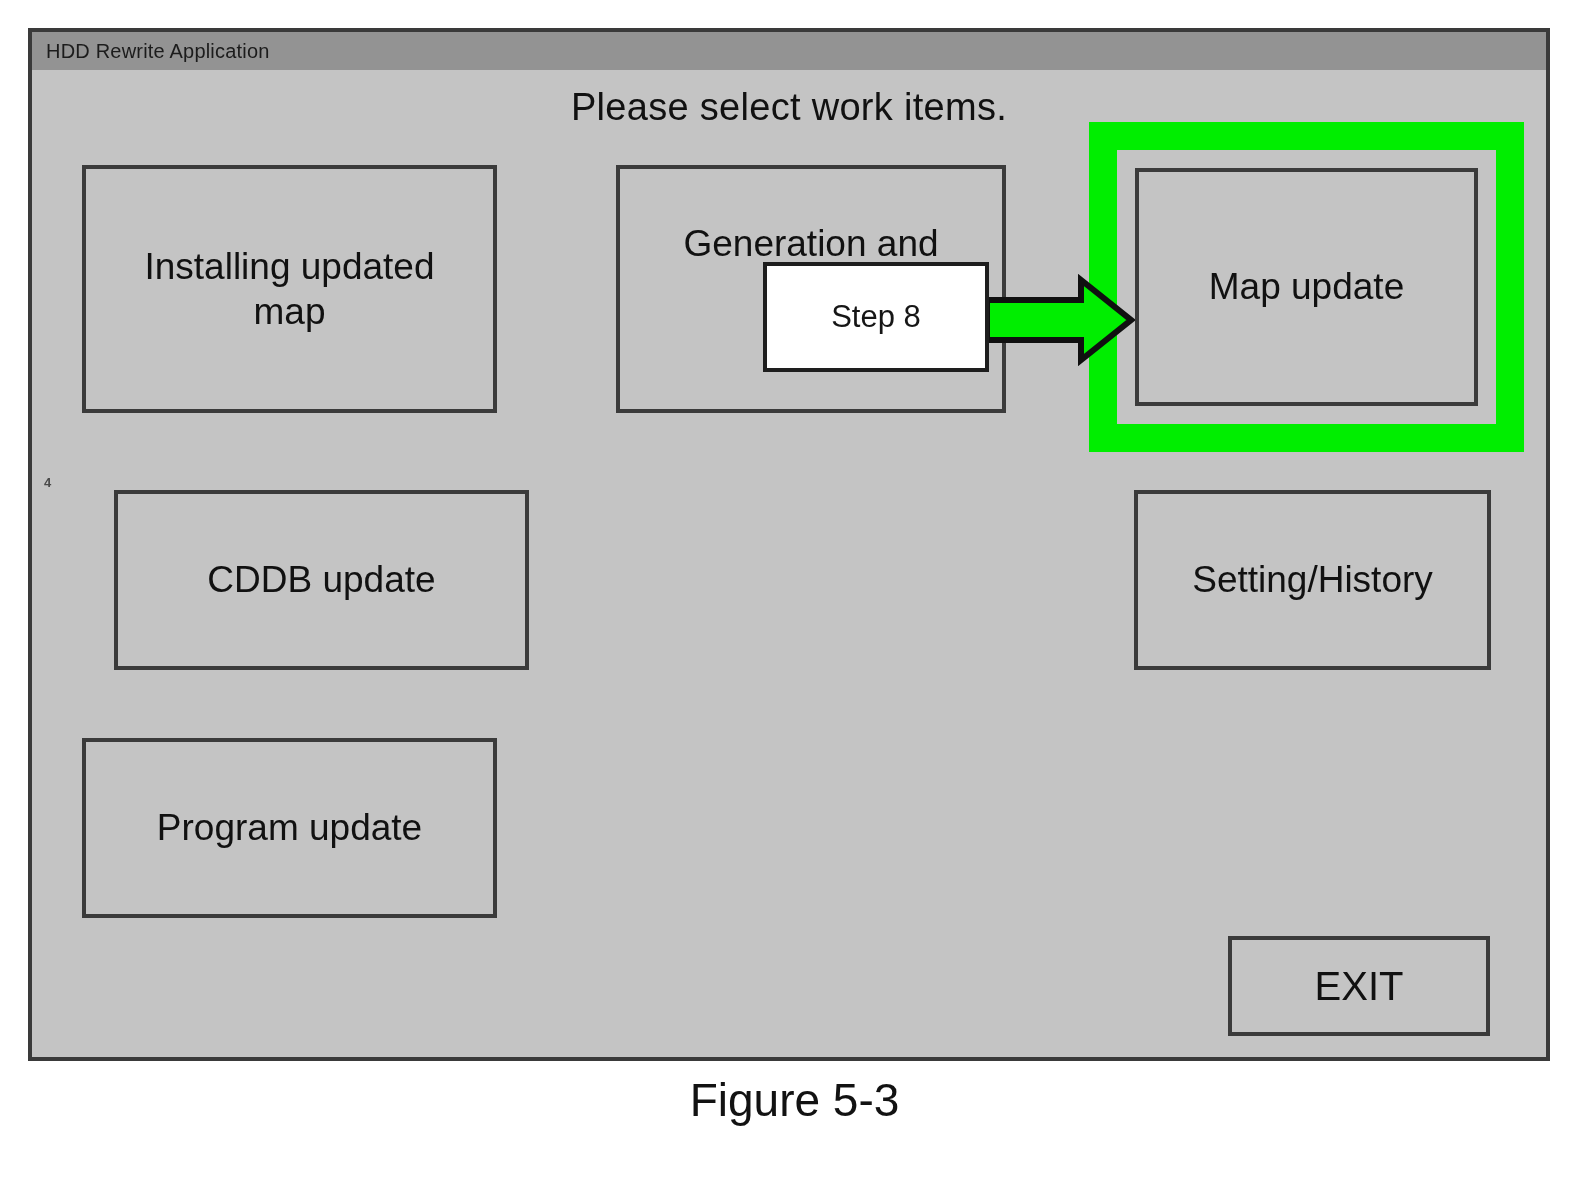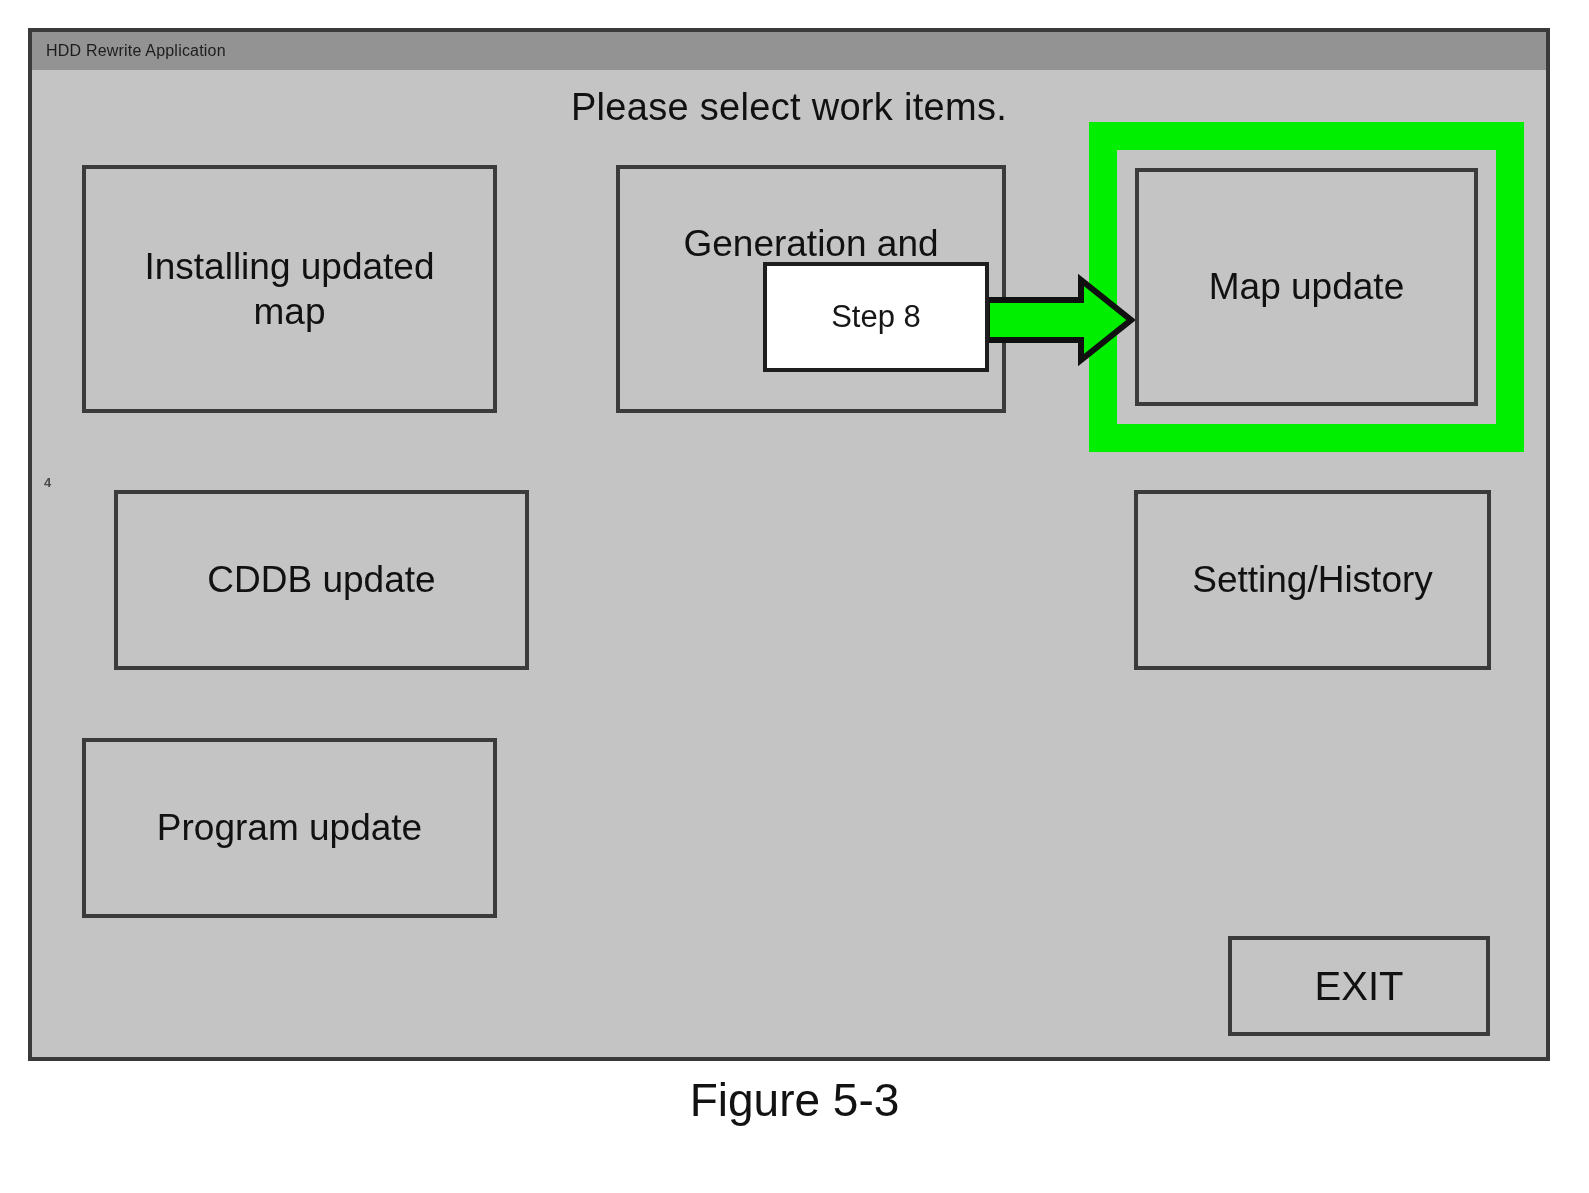--- a/index.html
+++ b/index.html
@@ -33,21 +33,21 @@
     top: 0;
     right: 0;
     height: 38px;
     background: #939393;
     display: flex;
     align-items: center;
     box-sizing: border-box;
     padding-left: 14px;
   }
   #title-bar-text {
-    font-size: 16px;
+    font-size: 20px;
     color: #1c1c1c;
     letter-spacing: 0.2px;
     line-height: 1;
   }
 
   #client-area {
     position: absolute;
     left: 0;
     top: 38px;
     right: 0;

